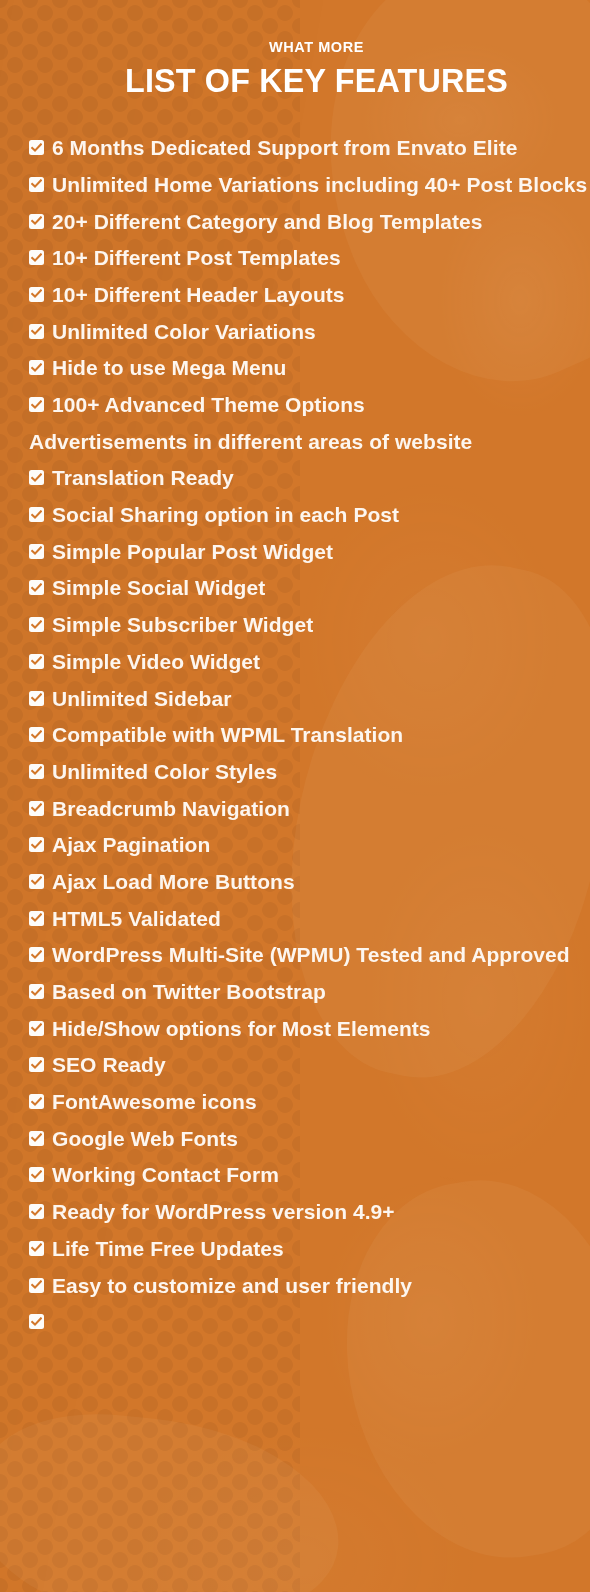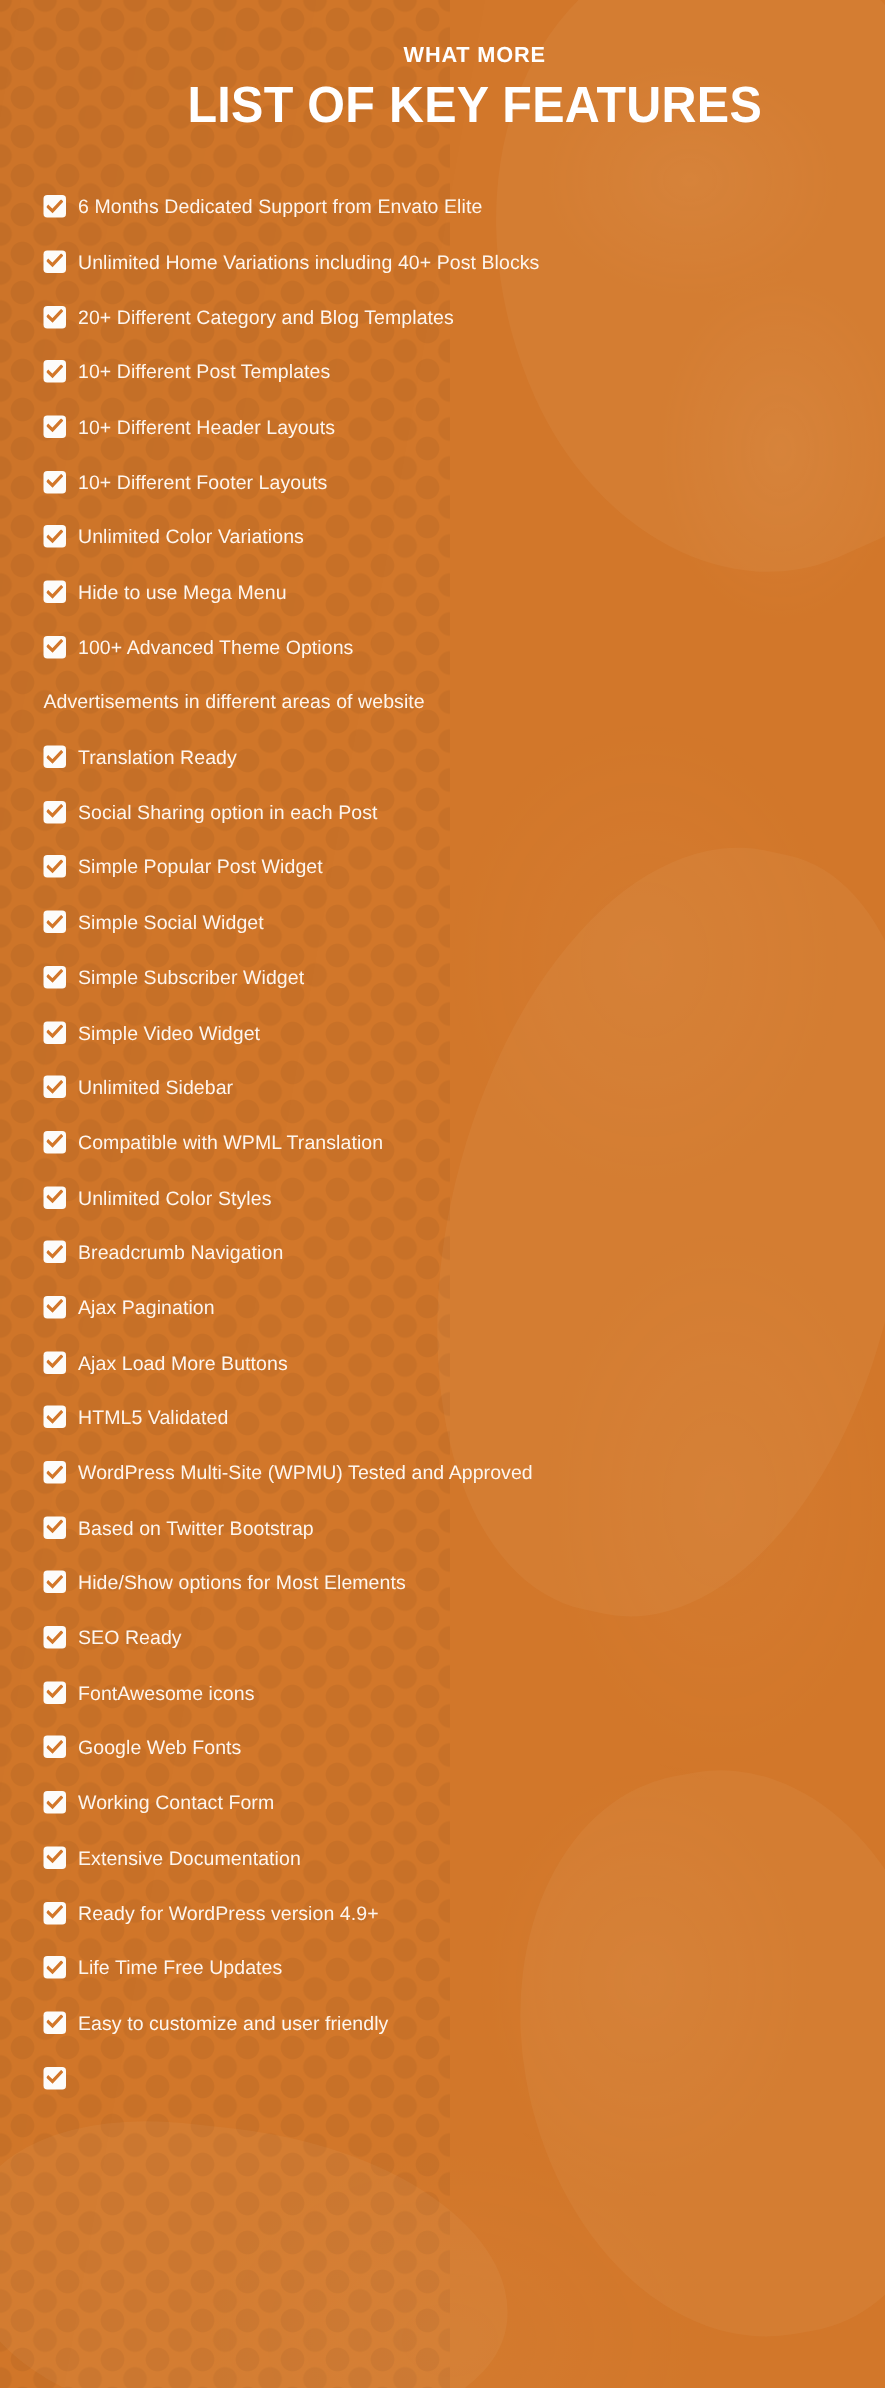--- a/index.html
+++ b/index.html
@@ -63,21 +63,21 @@
   .s3 { left: 350px; top: 1180px; width: 280px; height: 380px; transform: rotate(-10deg); border-radius: 50% 50% 45% 55%; }
   .s4 { left: -20px; top: 1420px; width: 360px; height: 200px; transform: rotate(6deg);   border-radius: 40% 60% 50% 50%; }
 
   .content {
     position: relative;
     z-index: 3;
   }
 
   
   .header {
-    padding-top: 30px;
+    padding-top: 40px;
     text-align: center;
     margin-left: 43px;
   }
   .eyebrow {
     font-size: 14.5px;
     font-weight: 700;
     letter-spacing: .55px;
     color: #ffffff;
     line-height: 1;
     margin: 0 0 7px 0;
@@ -119,22 +119,22 @@
     border-radius: 2.5px;
     position: relative;
   }
   .check-box svg {
     position: absolute;
     left: 2px;
     top: 2.5px;
     display: block;
   }
   .feature-label {
-    font-size: 13px;
-    font-weight: 400;
+    font-size: 21px;
+    font-weight: 700;
     color: #fdf6ef;
     line-height: 19px;
     letter-spacing: .05px;
     white-space: nowrap;
     font-family: "Liberation Sans", sans-serif;
   }
   
   .feature-row.continuation .feature-label {
     margin-left: 0;
   }
@@ -198,28 +198,20 @@
             </svg>
           </span>
           <span class="feature-label">10+ Different Header Layouts</span>
         </li>
         <li class="feature-row">
           <span class="check-box">
             <svg width="11" height="10" viewBox="0 0 11 10" aria-hidden="true">
               <path d="M1.2 4.9 L4.0 7.6 L9.8 1.4" fill="none" stroke="#d2772a" stroke-width="2.1" stroke-linecap="square" stroke-linejoin="miter"></path>
             </svg>
           </span>
-          <span class="feature-label">10+ Different Footer Layouts</span>
-        </li>
-        <li class="feature-row">
-          <span class="check-box">
-            <svg width="11" height="10" viewBox="0 0 11 10" aria-hidden="true">
-              <path d="M1.2 4.9 L4.0 7.6 L9.8 1.4" fill="none" stroke="#d2772a" stroke-width="2.1" stroke-linecap="square" stroke-linejoin="miter"></path>
-            </svg>
-          </span>
           <span class="feature-label">Unlimited Color Variations</span>
         </li>
         <li class="feature-row">
           <span class="check-box">
             <svg width="11" height="10" viewBox="0 0 11 10" aria-hidden="true">
               <path d="M1.2 4.9 L4.0 7.6 L9.8 1.4" fill="none" stroke="#d2772a" stroke-width="2.1" stroke-linecap="square" stroke-linejoin="miter"></path>
             </svg>
           </span>
           <span class="feature-label">Hide to use Mega Menu</span>
         </li>
@@ -393,28 +385,20 @@
             </svg>
           </span>
           <span class="feature-label">Working Contact Form</span>
         </li>
         <li class="feature-row">
           <span class="check-box">
             <svg width="11" height="10" viewBox="0 0 11 10" aria-hidden="true">
               <path d="M1.2 4.9 L4.0 7.6 L9.8 1.4" fill="none" stroke="#d2772a" stroke-width="2.1" stroke-linecap="square" stroke-linejoin="miter"></path>
             </svg>
           </span>
-          <span class="feature-label">Extensive Documentation</span>
-        </li>
-        <li class="feature-row">
-          <span class="check-box">
-            <svg width="11" height="10" viewBox="0 0 11 10" aria-hidden="true">
-              <path d="M1.2 4.9 L4.0 7.6 L9.8 1.4" fill="none" stroke="#d2772a" stroke-width="2.1" stroke-linecap="square" stroke-linejoin="miter"></path>
-            </svg>
-          </span>
           <span class="feature-label">Ready for WordPress version 4.9+</span>
         </li>
         <li class="feature-row">
           <span class="check-box">
             <svg width="11" height="10" viewBox="0 0 11 10" aria-hidden="true">
               <path d="M1.2 4.9 L4.0 7.6 L9.8 1.4" fill="none" stroke="#d2772a" stroke-width="2.1" stroke-linecap="square" stroke-linejoin="miter"></path>
             </svg>
           </span>
           <span class="feature-label">Life Time Free Updates</span>
         </li>

